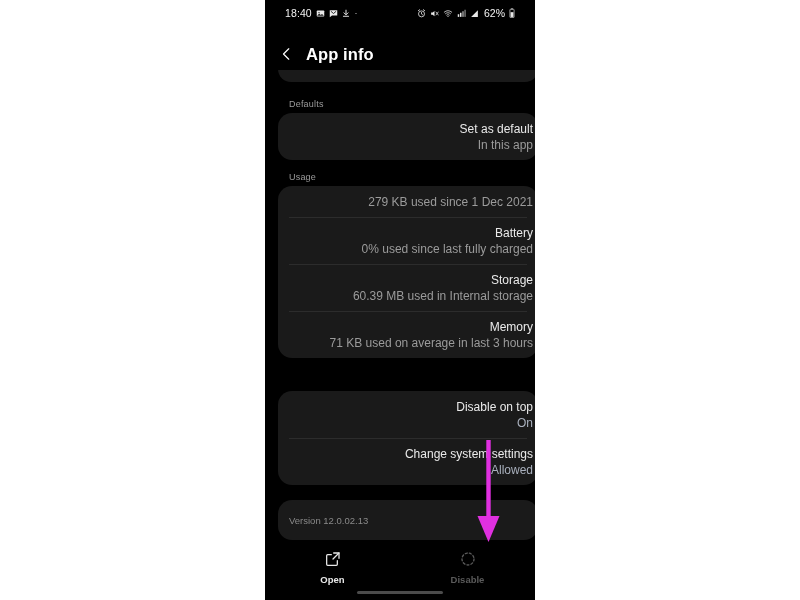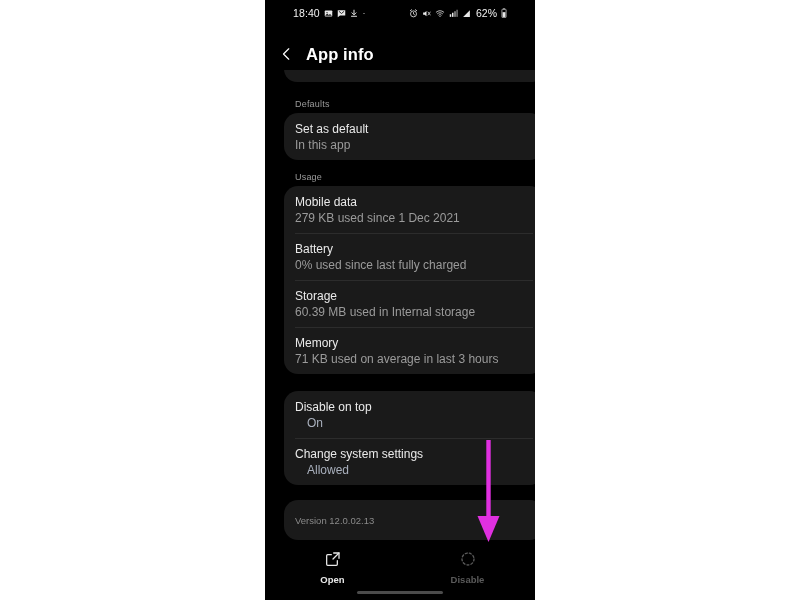--- a/index.html
+++ b/index.html
@@ -33,21 +33,21 @@
 
   
   #statusbar {
     position: absolute;
     left: 0; top: 0;
     width: 270px;
     height: 26px;
     display: flex;
     align-items: center;
     justify-content: space-between;
-    padding: 0 28px;
+    padding: 0 20px;
     box-sizing: border-box;
     color: #ffffff;
   }
   .sb-left, .sb-right {
     display: flex;
     align-items: center;
     gap: 4px;
   }
   .sb-clock {
     font-size: 10.5px;
@@ -85,24 +85,25 @@
   #appbar-title {
     font-size: 16.5px;
     font-weight: bold;
     color: #ffffff;
     letter-spacing: 0.1px;
   }
 
   
   #content {
     position: absolute;
-    left: 14px; top: 70px;
+    left: 8px; top: 70px;
     width: 308px;
     height: 473px;
     overflow: hidden;
+    text-align: right;
   }
 
   .card {
     position: absolute;
     left: 5px;
     width: 260px;
     background: #1a1a1a;
     border-radius: 14px;
     box-sizing: border-box;
     overflow: hidden;
@@ -302,21 +303,20 @@
         <div class="row">
           <div class="row-title">Set as default</div>
           <div class="row-sub">In this app</div>
         </div>
       </div>
 
       <div class="section-label" style="top:102px;">Usage</div>
 
       <div class="card" style="top:116px;">
         <div class="row">
-          <div class="row-title">Mobile data</div>
           <div class="row-sub">279 KB used since 1 Dec 2021</div>
         </div>
         <div class="row">
           <div class="row-title">Battery</div>
           <div class="row-sub">0% used since last fully charged</div>
         </div>
         <div class="row">
           <div class="row-title">Storage</div>
           <div class="row-sub">60.39 MB used in Internal storage</div>
         </div>

